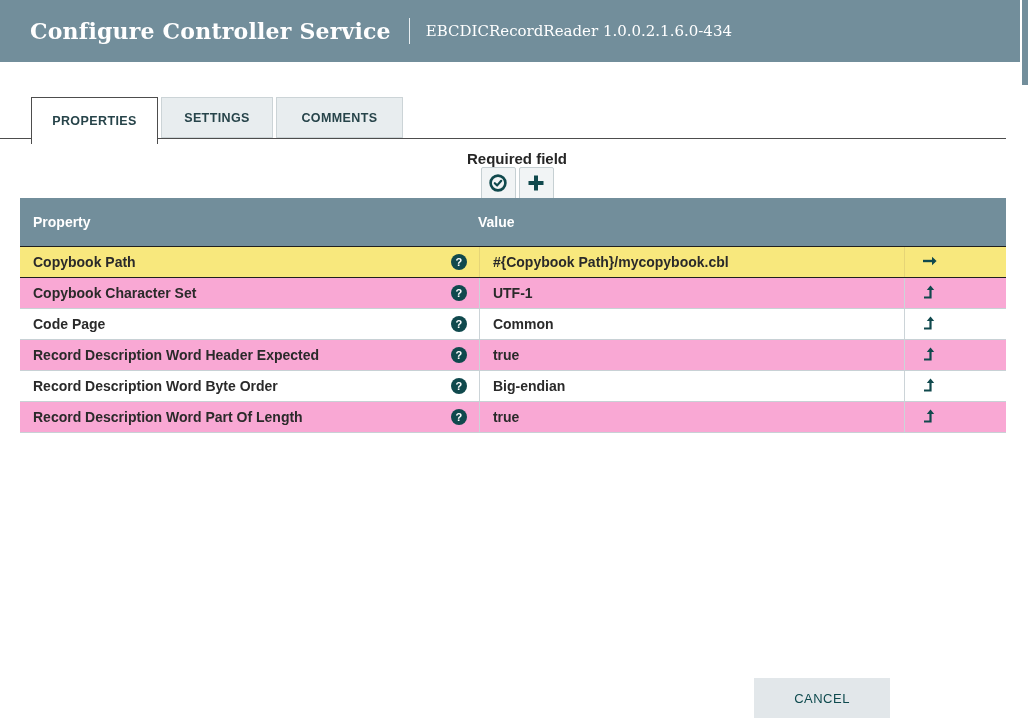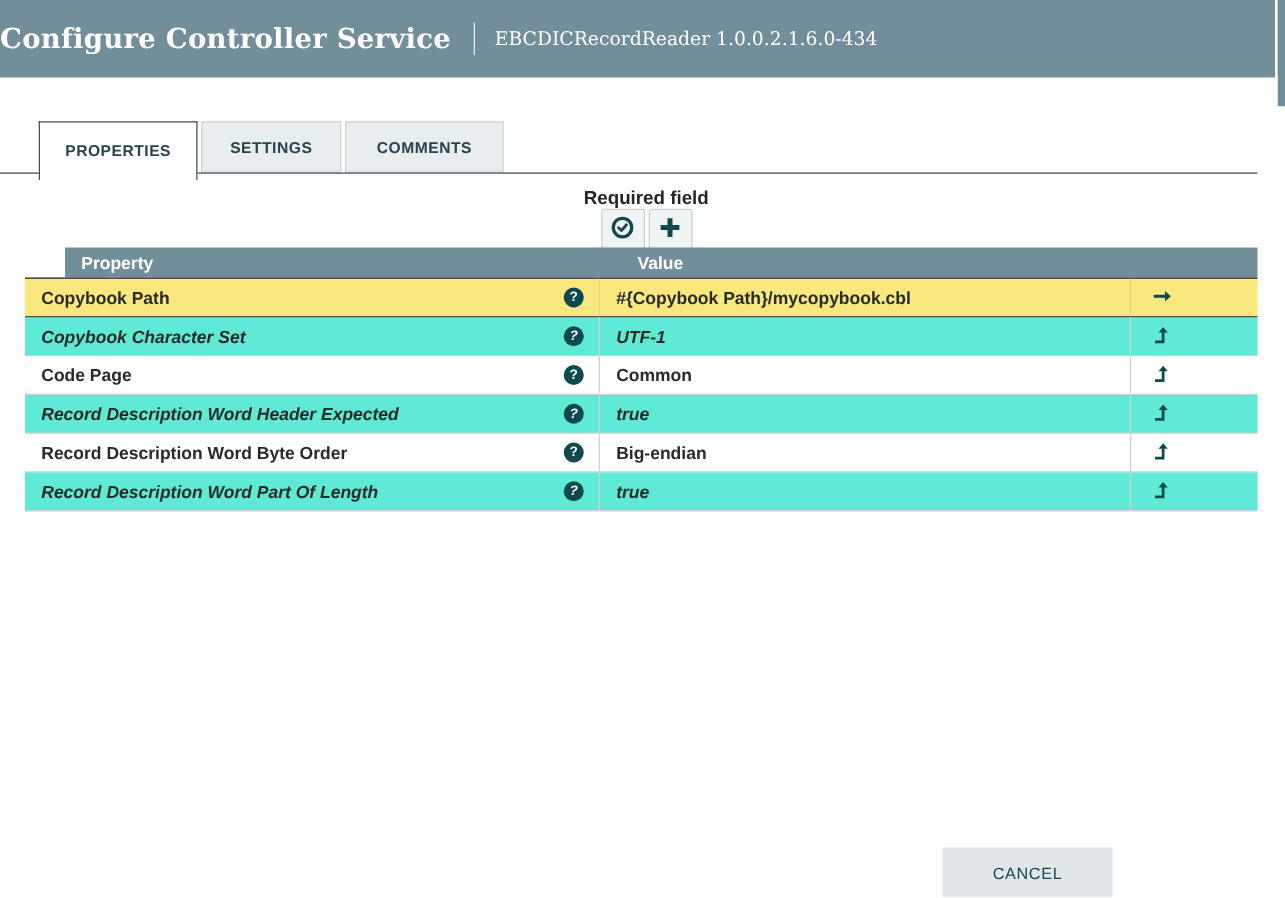--- a/index.html
+++ b/index.html
@@ -2,21 +2,21 @@
 <html><head>
 <meta charset="utf-8">
 <style>
   * { margin:0; padding:0; box-sizing:border-box; }
   html,body { background:#fff; }
   body { font-family:"Liberation Sans", sans-serif; }
   .dialog { position:relative; width:1028px; height:718px; background:#fff; overflow:hidden; }
 
   
   .hdr { position:absolute; left:0; top:0; width:1028px; height:62px; background:#728e9b;
-         display:flex; align-items:center; }
+         display:flex; align-items:center; padding-left:30px; }
   .hdr-title { font-family:"DejaVu Serif", serif; font-weight:700; font-size:22px; color:#fff; letter-spacing:.2px; }
   .hdr-sep { width:1px; height:26px; background:#e8eef1; margin:0 16px 0 18px; }
   .hdr-sub { font-family:"DejaVu Serif", serif; font-weight:400; font-size:15px; color:#fff; }
 
   
   .seam { position:absolute; right:6px; top:0; width:2px; height:678px; background:#fff; z-index:40; }
   .edge-strip { position:absolute; right:0; top:0; width:6px; height:678px; background:#fff; z-index:39; }
   .edge-strip .edge-top { width:6px; height:85px; background:#728e9b; }
 
   
@@ -32,26 +32,26 @@
   
   .actionrow { position:absolute; left:0; top:150px; width:1006px; padding:0 5px 0 33px;
                display:flex; align-items:center; justify-content:space-between;flex-direction:column; }
   .req-label { font-size:15px; font-weight:700; color:#262626; }
   .iconbtns { display:flex; gap:3px; }
   .sqbtn { width:35px; height:35px; background:#f1f4f5; border:1px solid #c6d0d3; border-radius:2px;
            display:flex; align-items:center; justify-content:center; cursor:pointer; }
 
   
   .table { position:absolute; left:20px; top:198px; width:986px; }
-  .thead { display:flex; height:24px; background:#728e9b; align-items:center;margin-left:32px; }
+  .thead { display:flex; height:48px; background:#728e9b; align-items:center; }
   .thead .hc { color:#fff; font-size:14px; font-weight:700; }
   .hc-prop { width:445px; padding-left:13px; }
   .hc-val  { width:437px; padding-left:13px; }
   .trow { display:flex; height:31px; align-items:stretch; border-bottom:1px solid #c8d1d5; background:#fff; }
-  .trow.alt { background:#5eead4;font-style:italic; }
+  .trow.alt { background:#f9a8d4; }
   .trow.selected { background:#f8e87d; border-top:1px solid #1f1f1f; border-bottom:1px solid #1f1f1f; height:32px; }
   .cell { display:flex; align-items:center; font-size:14px; font-weight:700; color:#2a2a2a; }
   .c-prop { width:473px; padding:0 12px 0 13px; justify-content:space-between; border-right:1px solid #ccd4d8; }
   .trow.selected .c-prop { border-right:1px solid #e6d577; }
   .c-val { width:437px; padding-left:13px; border-right:1px solid #ccd4d8; }
   .trow.selected .c-val { border-right:1px solid #e6d577; }
   .c-act { width:104px; padding-left:16px; }
   .qicon { width:16px; height:16px; min-width:16px; border-radius:50%; background:#10494d; color:#fff;
            font-size:11px; font-weight:700; display:flex; align-items:center; justify-content:center; cursor:pointer; }
 

